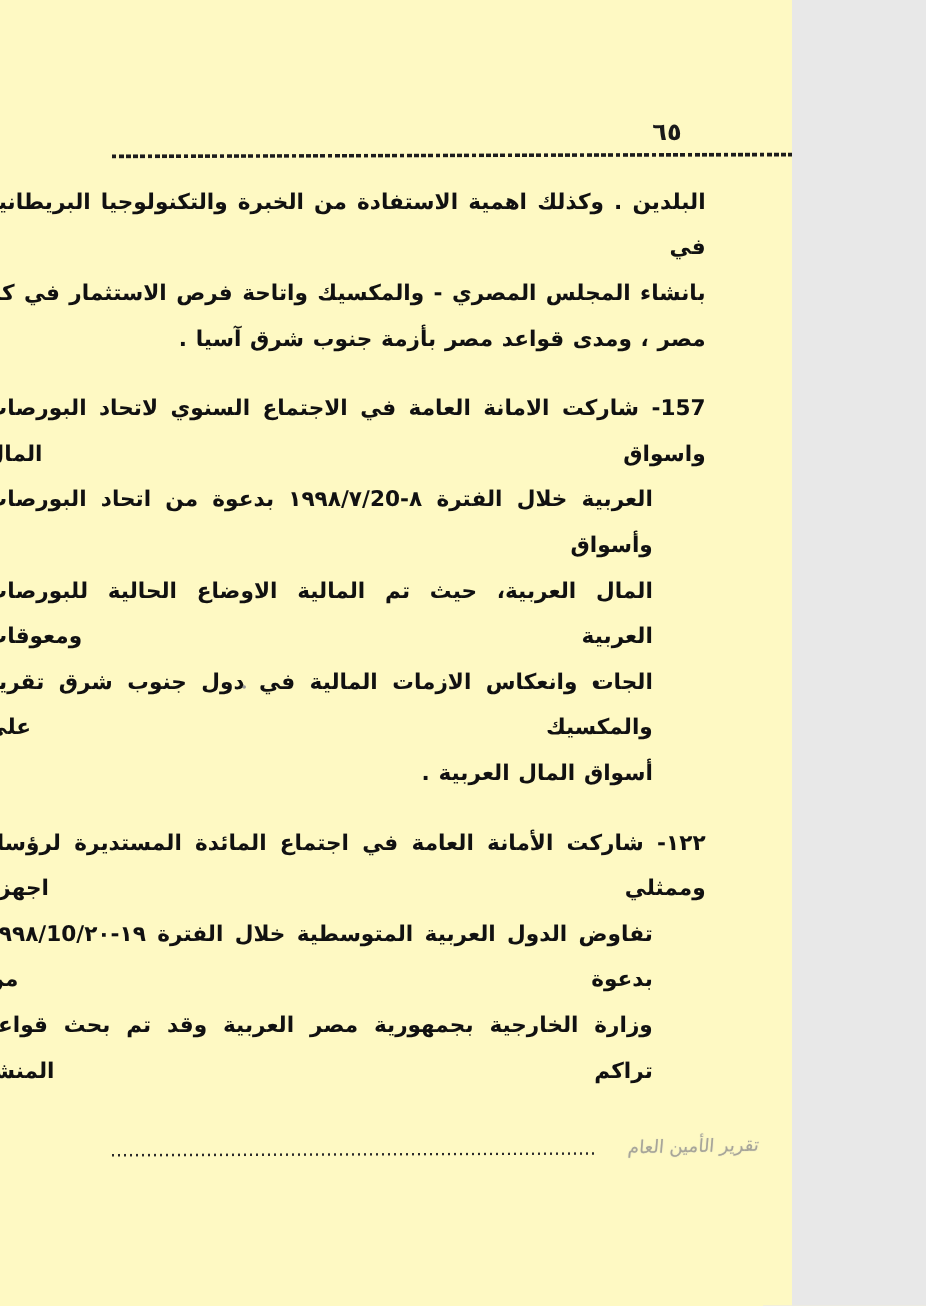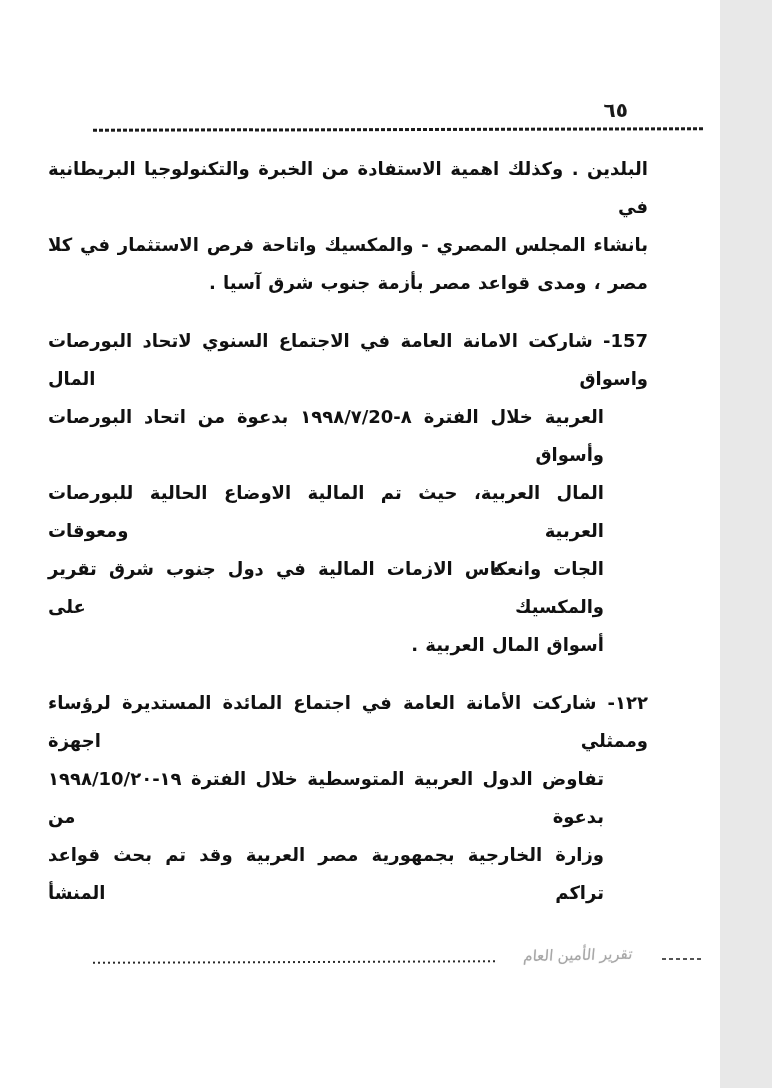--- a/index.html
+++ b/index.html
@@ -1,19 +1,19 @@
 <!DOCTYPE html>
 <html lang="ar"><head>
 <meta charset="utf-8">
 <style>
   html,body{margin:0;padding:0;background:#e8e8e8;}
   .page{
     position:relative;
-    width:720px;height:1088px;
-    background:#ffffff;
+    width:660px;height:1088px;
+    background:#fef9c3;
     overflow:hidden;
     font-family:"DejaVu Sans", sans-serif;
     color:#111;
   }
   .page-number{
     position:absolute;top:98px;right:92px;
     font-size:20px;font-weight:600;color:#1a1a1a;
     direction:rtl;
   }
   .top-rule{

